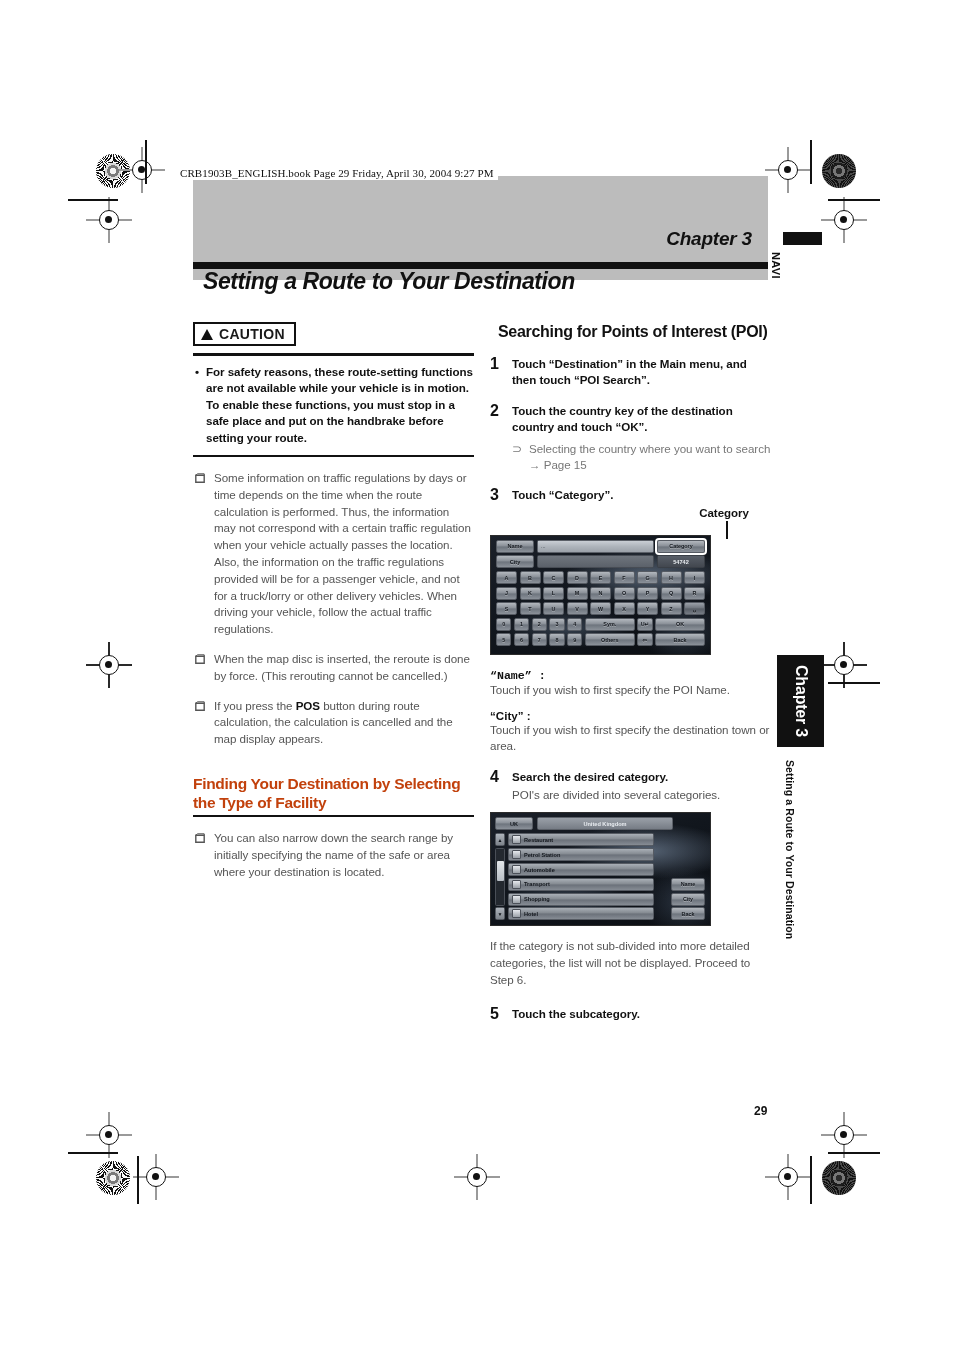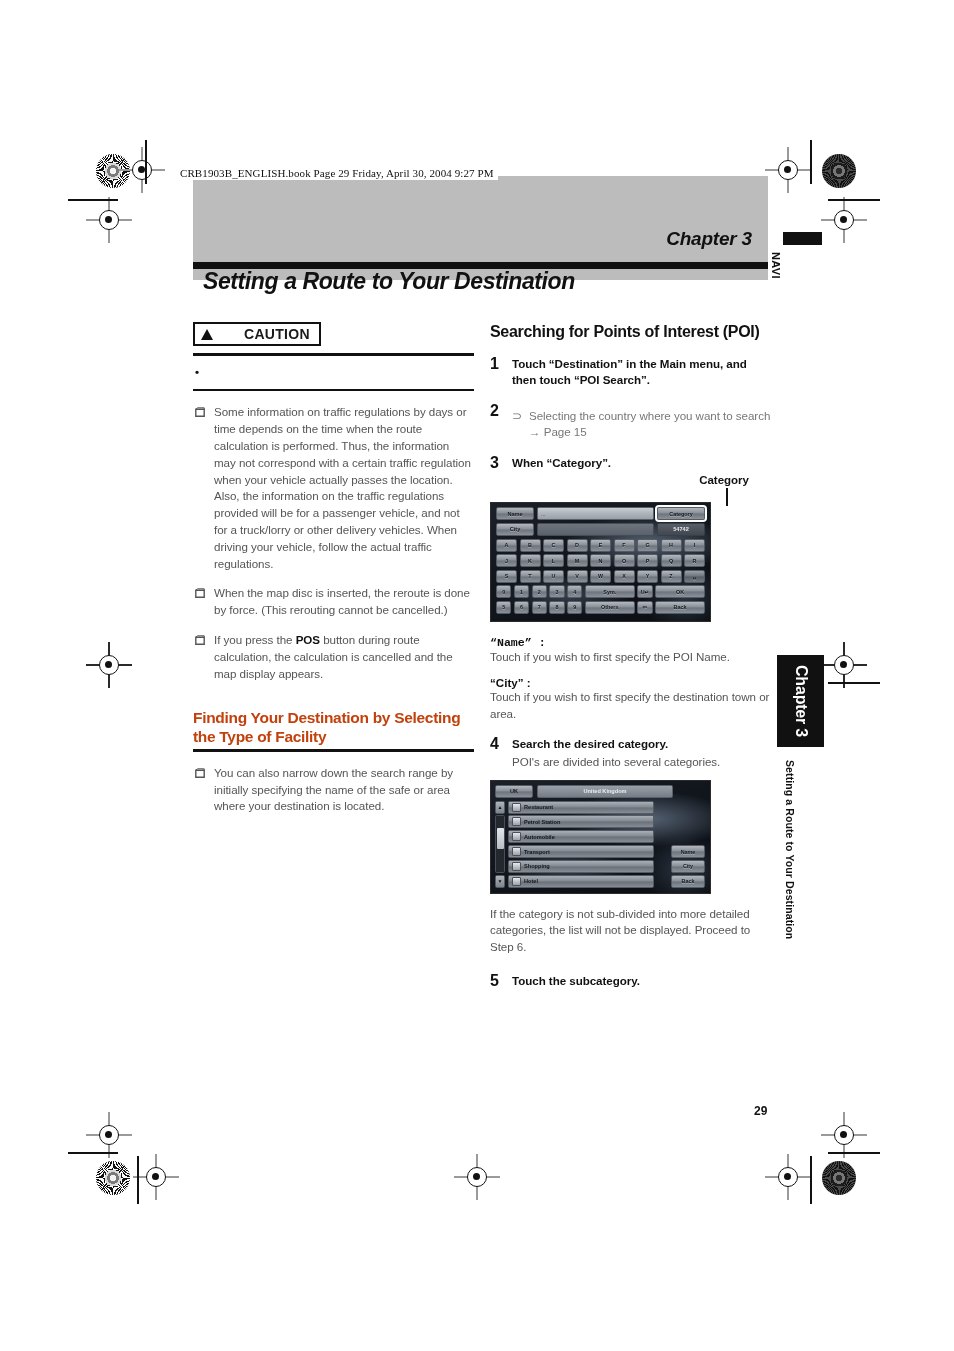--- a/index.html
+++ b/index.html
@@ -183,21 +183,20 @@
     width: 0; height: 0;
     border-left: 6.5px solid transparent;
     border-right: 6.5px solid transparent;
     border-bottom: 11px solid #111;
     position: relative;
   }
   .caution-badge .txt {
     font-size: 14px;
     font-weight: bold;
     letter-spacing: .3px;
-    margin-left: 25px;
   }
   .rule-thick { height: 3px; background: #111; }
   .rule-thin  { height: 2px; background: #111; }
 
   .caution-body {
     display: flex;
     gap: 7px;
     font-size: 11.6px;
     font-weight: bold;
     line-height: 16.4px;
@@ -237,21 +236,21 @@
   .sect-rule { height: 2.5px; background: #111; margin-top: 3px; }
   .body-para {
     font-size: 11.6px;
     line-height: 16.8px;
     color: #555;
     margin-top: 11px;
     letter-spacing: -0.05px;
   }
 
   h2.sect-r {
-    margin: 0 0 6px 0;
+    margin: 0 0 6px 8px;
     font-size: 16px;
     font-weight: bold;
     line-height: 20px;
     letter-spacing: -0.3px;
     color: #111;
   }
 
   
   .step {
     display: flex;
@@ -587,20 +586,21 @@
 
   <div class="col col-left">
 
     <div class="caution-badge">
       <span class="tri"></span>
       <span class="txt">CAUTION</span>
     </div>
     <div class="rule-thick"></div>
     <div class="caution-body">
       <span class="bullet">•</span>
+      <span>For safety reasons, these route-setting functions are not available while your vehicle is in motion. To enable these functions, you must stop in a safe place and put on the handbrake before setting your route.</span>
     </div>
     <div class="rule-thin"></div>
 
     <div class="note">
       <span class="glyph">
         <svg width="10" height="10" viewBox="0 0 10 10">
             <path d="M0.8 2.2 H9.2 V9.2 H0.8 Z" fill="none" stroke="#555" stroke-width="1.4"></path>
             <path d="M0.8 2.2 L2.6 0.8 H9.2 L9.2 2.2" fill="none" stroke="#555" stroke-width="1"></path>
           </svg>
       </span>
@@ -647,30 +647,31 @@
     <h2 class="sect-r">Searching for Points of Interest (POI)</h2>
 
     <div class="step">
       <span class="num">1</span>
       <div class="stxt">Touch “Destination” in the Main menu, and then touch “POI Search”.</div>
     </div>
 
     <div class="step">
       <span class="num">2</span>
       <div>
+        <div class="stxt">Touch the country key of the destination country and touch “OK”.</div>
         <div class="substep">
           <span class="arrowglyph">⊃</span>
           <span>Selecting the country where you want to search → Page 15</span>
         </div>
       </div>
     </div>
 
     <div class="step">
       <span class="num">3</span>
-      <div class="stxt">When “Category”.</div>
+      <div class="stxt">Touch “Category”.</div>
     </div>
 
     <div class="callout">
       <span class="cotext">Category</span>
       <span class="coline"></span>
     </div>
 
     <div class="shot">
       <div class="bg"></div>
       <div class="inner kb">

